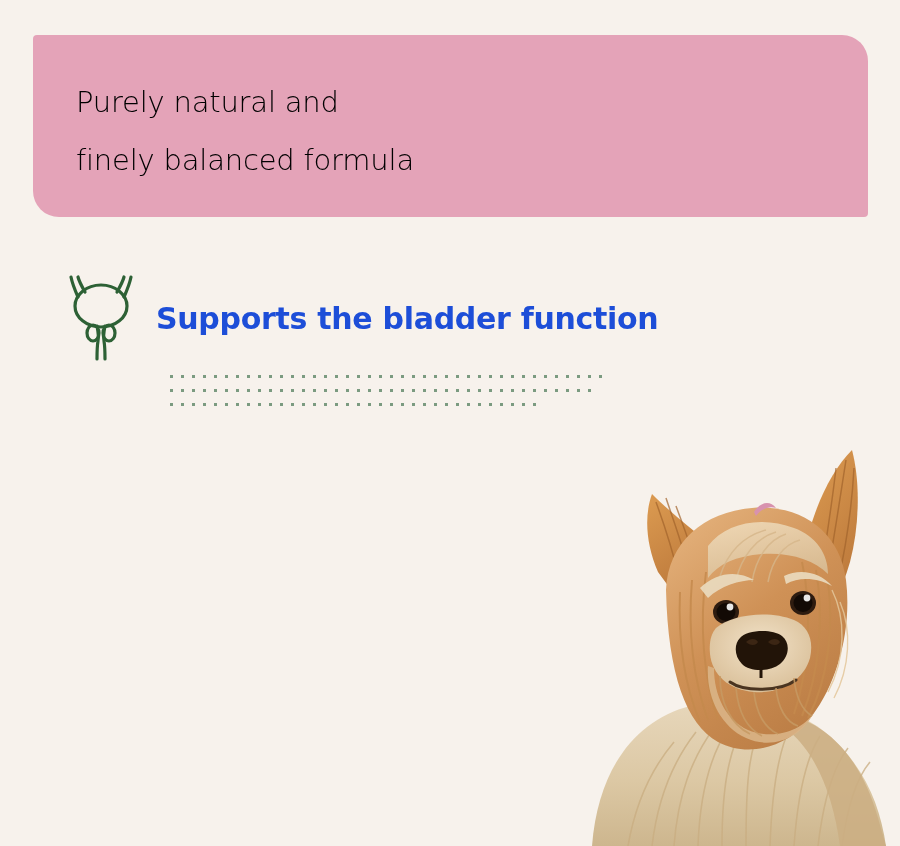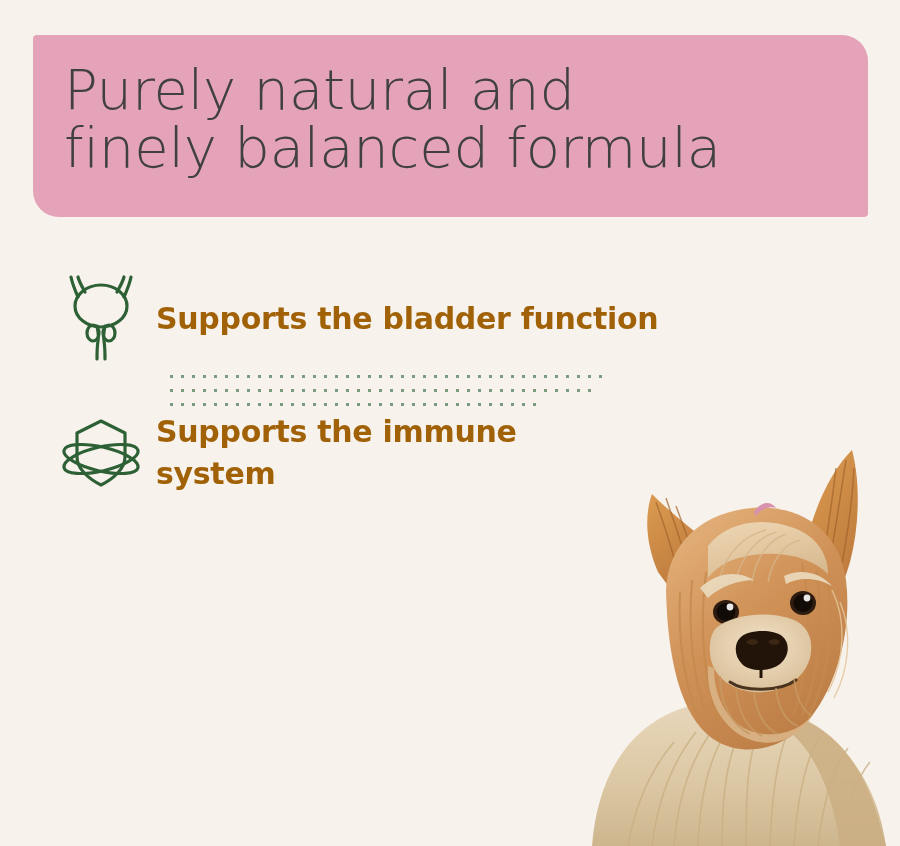--- a/index.html
+++ b/index.html
@@ -26,25 +26,25 @@
     left: 33px;
     top: 35px;
     width: 835px;
     height: 182px;
     background: #e4a3b8;
     border-radius: 4px 26px 4px 26px;
     box-sizing: border-box;
     padding: 26px 0 0 31px;
   }
   .banner-title {
-    margin: 0;
-    color: #404040;
+    margin: 12px;
+    color: #000000;
     font-family: "DejaVu Sans", sans-serif;
     font-weight: 300;
-    font-size: 56px;
+    font-size: 29px;
     line-height: 58px;
     letter-spacing: -0.2px;
     white-space: pre-line;
   }
 
   
   .benefits {
     position: absolute;
     left: 46px;
     top: 272px;
@@ -63,21 +63,21 @@
     display: flex;
     align-items: center;
     justify-content: center;
   }
   .benefit-icon svg {
     display: block;
   }
   .benefit-text {
     flex: 1 1 auto;
     align-self: center;
-    color: #a16207;
+    color: #1d4ed8;
     font-family: "DejaVu Sans", sans-serif;
     font-weight: bold;
     font-size: 30px;
     line-height: 42px;
     letter-spacing: -0.3px;
     white-space: pre-line;
     padding-top: 2px;
   }
   .divider {
     height: 14px;
@@ -130,31 +130,20 @@
         </svg>
       </div>
       <div class="benefit-text">Supports the bladder function</div>
     </div>
     <div class="divider w1"></div>
 
     <div class="divider w2"></div>
 
     <div class="divider w3"></div>
 
-    <div class="benefit-row">
-      <div class="benefit-icon">
-        <svg width="84" height="74" viewBox="0 0 84 74" fill="none" stroke="#2d6135" stroke-width="3.2" stroke-linecap="round" stroke-linejoin="round">
-          <path d="M42 6 L66 18 L66 42 C66 54 54 64 42 70 C30 64 18 54 18 42 L18 18 Z"></path>
-          <ellipse cx="42" cy="44" rx="38" ry="12" transform="rotate(-13 42 44)"></ellipse>
-          <ellipse cx="42" cy="44" rx="38" ry="12" transform="rotate(13 42 44)"></ellipse>
-        </svg>
-      </div>
-      <div class="benefit-text">Supports the immune
-system</div>
-    </div>
 
   </div>
 
   <div class="dog-photo">
     <svg width="360" height="470" viewBox="0 0 360 470">
       <defs>
         <linearGradient id="furA" x1="0" y1="0" x2="0.4" y2="1">
           <stop offset="0%" stop-color="#d9a濃"></stop>
         </linearGradient>
         <linearGradient id="furMain" x1="0.2" y1="0" x2="0.8" y2="1">

